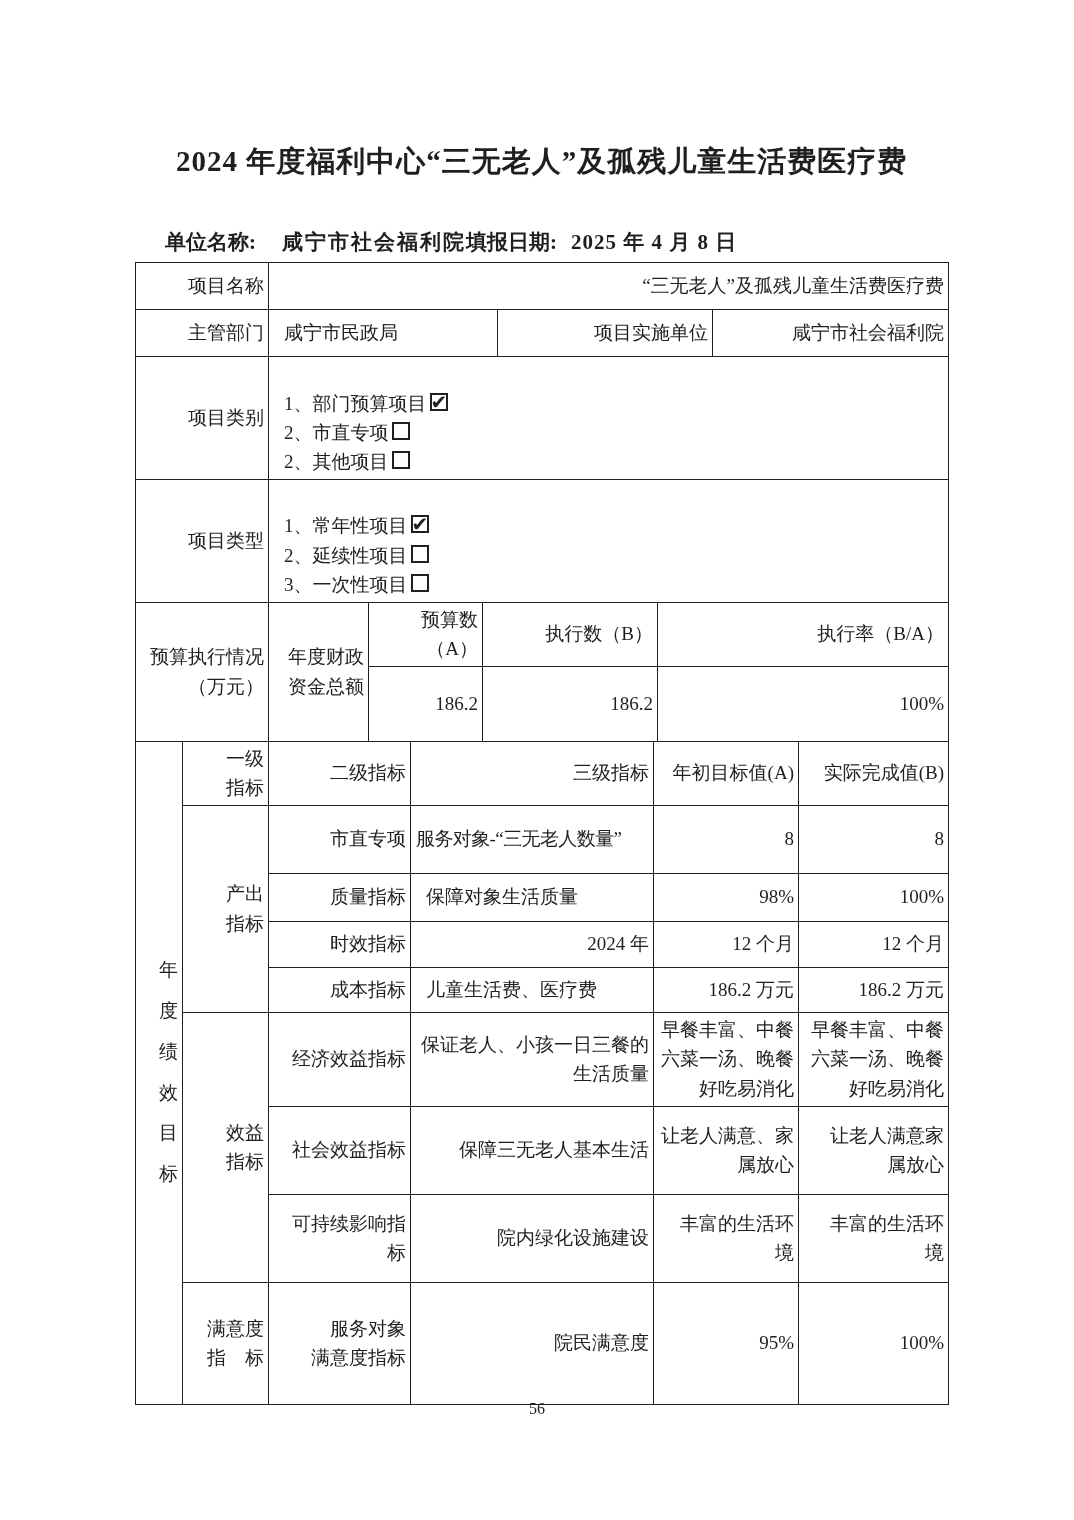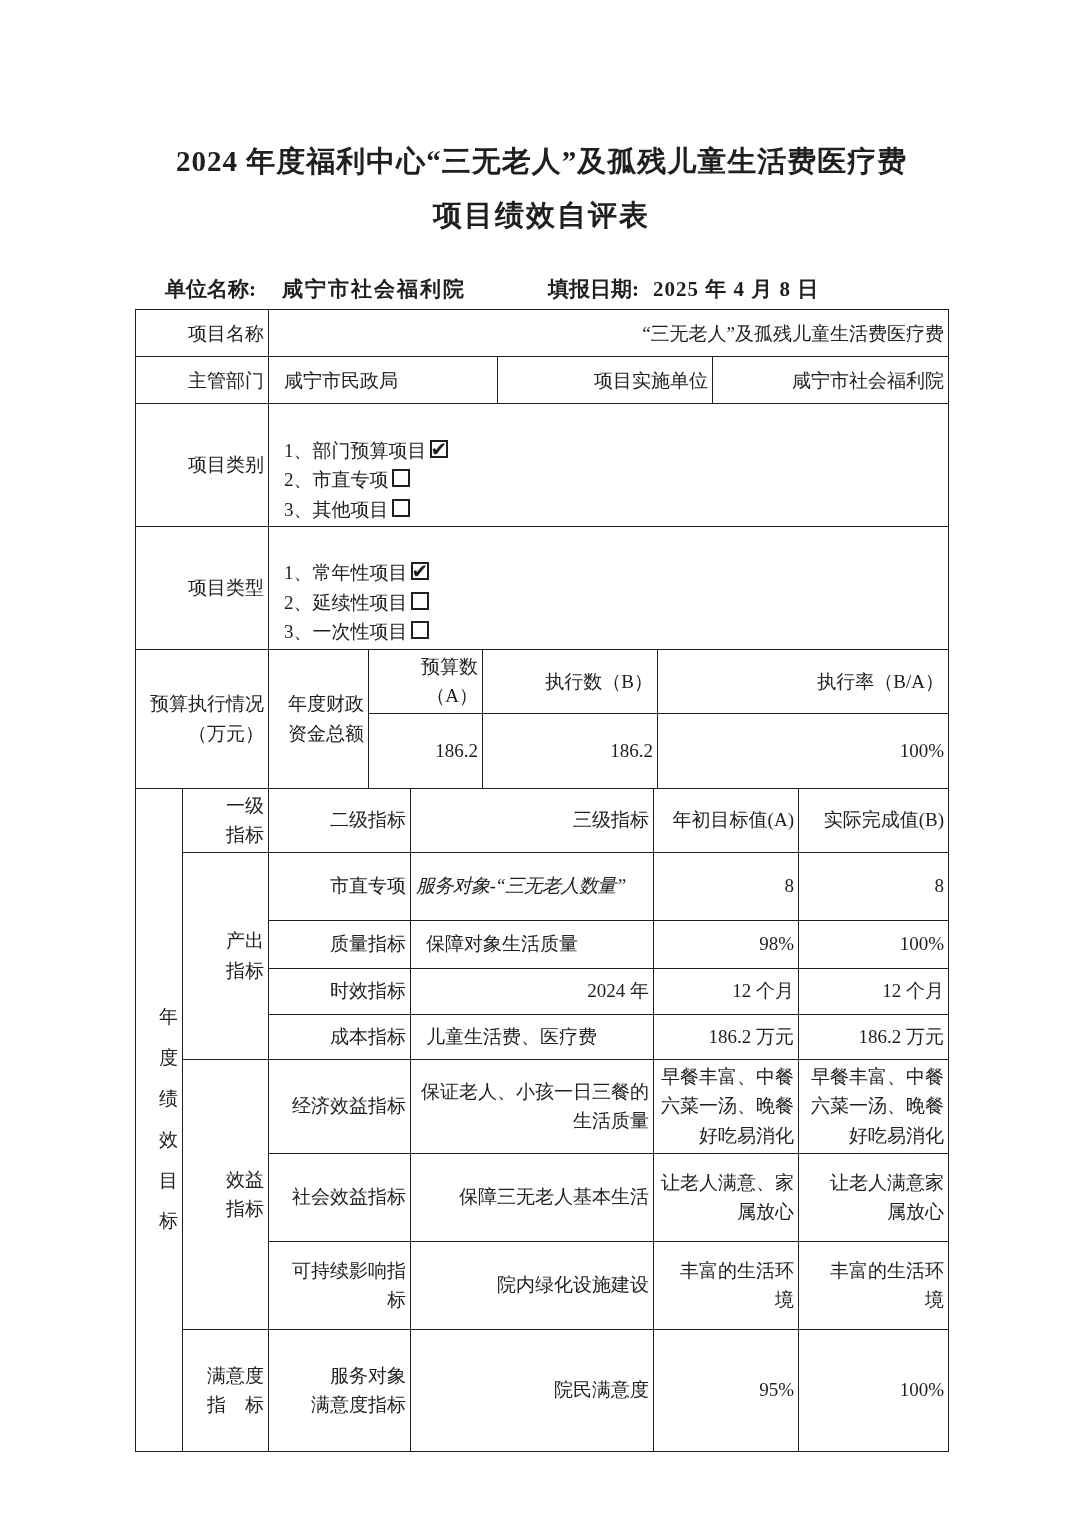--- a/index.html
+++ b/index.html
@@ -8,32 +8,32 @@
     margin:0 auto;box-sizing:border-box;
     font-family:"Liberation Serif","DejaVu Serif",serif;
     color:#1f1f1f;
   }
   .content{width:813px;margin-left:135px;padding-top:142px;}
   .title{ text-align:center;font-weight:bold;font-size:29px;line-height:1.35;margin:0 0 15px 0;letter-spacing:1px;}
   .title2{text-align:center;font-weight:bold;font-size:29px;line-height:1.35;margin:0 0 8px 0;letter-spacing:2px;}
   .unit-line{display:flex;align-items:baseline;font-weight:bold;font-size:21px;margin:0 0 6px 0;white-space:nowrap;}
   .unit-line .u-label{margin-left:30px;margin-top:32px;}
   .unit-line .u-value{margin-left:26px;letter-spacing:2px;}
-  .unit-line .d-label{margin-left:82px;}
+  .unit-line .d-label{}
   .unit-line .d-value{margin-left:14px;letter-spacing:1px;}
 
   table{border-collapse:collapse;table-layout:fixed;width:813px;}
   #tableB{margin-top:-1px;}
   td{
     border:1px solid #1f1f1f;font-size:19px;line-height:1.55;
     text-align:right;vertical-align:middle;padding:2px 4px;
     white-space:pre-line;box-sizing:border-box;overflow:hidden;
   }
   td.al{text-align:left;padding-left:15px;}
-  td.tight{letter-spacing:-0.6px;padding-left:5px;padding-right:2px;text-align:left;font-style:italic;}
+  td.tight{letter-spacing:-0.6px;padding-left:5px;padding-right:2px;text-align:left;}
   .vert-text{display:inline-block;width:22px;word-break:break-all;line-height:2.15;letter-spacing:0;}
 
   .opt{white-space:nowrap;}
   .g1{margin-right:26px;}
   .g2{margin-right:16px;}
   .g3{margin-right:34px;}
   .g4{margin-right:56px;}
   .cb{
     display:inline-block;width:14px;height:14px;border:2px solid #1f1f1f;
     vertical-align:-1px;position:relative;margin-left:3px;
@@ -45,21 +45,20 @@
   }
   .page-number{position:absolute;left:0;right:0;top:1400px;text-align:center;font-size:16px;}
 </style>
 </head>
 <body>
 
 <div class="page">
   <div class="content">
 
     <div class="title">2024 年度福利中心“三无老人”及孤残儿童生活费医疗费</div>
-    <div class="title2">项目绩效自评表</div>
 
     <div class="unit-line">
       <span class="u-label">单位名称:</span>
       <span class="u-value">咸宁市社会福利院</span>
       <span class="d-label">填报日期:</span>
       <span class="d-value">2025 年 4 月 8 日</span>
     </div>
 
     <table id="tableA">
       <colgroup>
@@ -80,21 +79,21 @@
         <td>主管部门</td>
         <td colspan="3" class="al">咸宁市民政局</td>
         <td colspan="2">项目实施单位</td>
         <td>咸宁市社会福利院</td>
       </tr>
       <tr style="height:47px">
         <td>项目类别</td>
         <td colspan="6" class="al">
           <span class="opt g1"><span>1、部门预算项目</span><span class="cb" data-state="checked"></span></span>
           <span class="opt g2"><span>2、市直专项</span><span class="cb" data-state="unchecked"></span></span>
-          <span class="opt"><span>3、其他项目</span><span class="cb" data-state="unchecked"></span></span>
+          <span class="opt"><span>2、其他项目</span><span class="cb" data-state="unchecked"></span></span>
         </td>
       </tr>
       <tr style="height:47px">
         <td>项目类型</td>
         <td colspan="6" class="al">
           <span class="opt g3"><span>1、常年性项目</span><span class="cb" data-state="checked"></span></span>
           <span class="opt g4"><span>2、延续性项目</span><span class="cb" data-state="unchecked"></span></span>
           <span class="opt"><span>3、一次性项目</span><span class="cb" data-state="unchecked"></span></span>
         </td>
       </tr>
@@ -196,13 +195,14 @@
         <td>服务对象
 满意度指标</td>
         <td>院民满意度</td>
         <td>95%</td>
         <td>100%</td>
       </tr>
     </tbody>
       </table>
   </div>
 
+  <div class="page-number">56</div>
 </div>
 
 </body></html>

